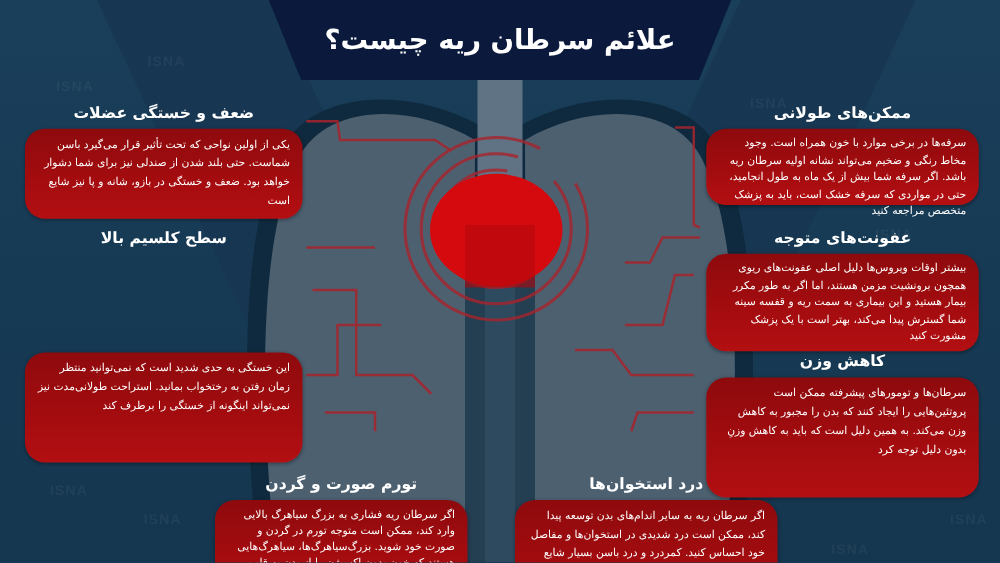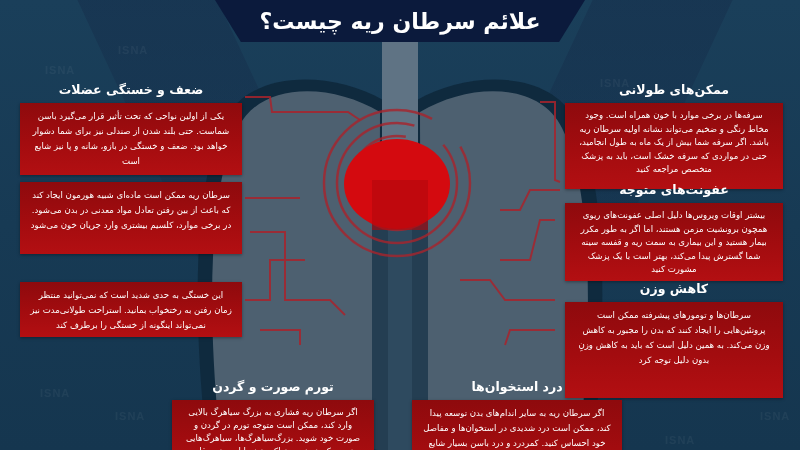--- a/index.html
+++ b/index.html
@@ -23,38 +23,38 @@
       background: linear-gradient(180deg, rgba(20,40,70,0.9), rgba(22,50,75,0.2));
       transform: skewX(-25deg); opacity: 0.45;
     }
     .lungs { position: absolute; left: 0; top: 0; width: 800px; height: 450px; }
     .watermark {
       position: absolute; color: rgba(255,255,255,0.05);
       font-family: "Liberation Sans", sans-serif; font-weight: bold; font-size: 11px;
       direction: ltr; letter-spacing: 1px; margin-top: 32px;
     }
     .title-banner {
-      position: absolute; left: 215px; top: 0; width: 370px; height: 42px;
+      position: absolute; left: 215px; top: 0; width: 370px; height: 64px;
       background: #0b1a3c;
       clip-path: polygon(0 0, 100% 0, 93% 100%, 7% 100%);
       display: flex; align-items: center; justify-content: center; text-align: right;
     }
     .title-text {
       color: #ffffff; font-weight: bold; font-size: 22px;
       font-family: "DejaVu Sans", sans-serif;
     }
     .card { position: absolute; margin-top: 34px; }
     .card-title {
       color: #ffffff; font-weight: bold; font-size: 12.5px; text-align: center;
       margin-bottom: 6px; white-space: nowrap;
     }
     .card-box {
       background: linear-gradient(180deg, #8e0a0d 0%, #a30c0f 55%, #b30f12 100%);
-      border-radius: 0; color: #ffffff; font-size: 8.6px; line-height: 15px;
-      text-align: center; padding: 6px 10px; box-sizing: border-box;
+      border-radius: 16px; color: #ffffff; font-size: 8.6px; line-height: 15px;
+      text-align: right; padding: 6px 10px; box-sizing: border-box;
       box-shadow: 0 1px 3px rgba(0,0,0,0.35);
     }
   </style>
 </head>
 <body>
 
 <div class="bg"></div>
 <div class="diag-l"></div>
 <div class="diag-r"></div>
 
@@ -109,30 +109,30 @@
 <div class="title-banner">
   <span class="title-text">علائم سرطان ریه چیست؟</span>
 </div>
 
 <div class="card" style="left:20px;top:48px;width:222px">
   <div class="card-title">ضعف و خستگی عضلات</div>
   <div class="card-box" style="height:72px">یکی از اولین نواحی که تحت تأثیر قرار می‌گیرد باسن شماست. حتی بلند شدن از صندلی نیز برای شما دشوار خواهد بود. ضعف و خستگی در بازو، شانه و پا نیز شایع است</div>
 </div>
 
 <div class="card" style="left:20px;top:148px;width:222px">
-  <div class="card-box" style="height:72px">سرطان ریه ممکن است ماده‌ای شبیه هورمون ایجاد کند که باعث از بین رفتن تعادل مواد معدنی در بدن می‌شود. در برخی موارد، کلسیم بیشتری وارد جریان خون می‌شود</div>
+  <div class="card-title">سطح کلسیم بالا</div>
 </div>
 
 <div class="card" style="left:20px;top:248px;width:222px">
-  <div class="card-box" style="height:55px">این خستگی به حدی شدید است که نمی‌توانید منتظر زمان رفتن به رختخواب بمانید. استراحت طولانی‌مدت نیز نمی‌تواند اینگونه از خستگی را برطرف کند</div>
+  <div class="card-box" style="height:88px">این خستگی به حدی شدید است که نمی‌توانید منتظر زمان رفتن به رختخواب بمانید. استراحت طولانی‌مدت نیز نمی‌تواند اینگونه از خستگی را برطرف کند</div>
 </div>
 
 <div class="card" style="left:565px;top:48px;width:218px">
   <div class="card-title">ممکن‌های طولانی</div>
-  <div class="card-box" style="height:86px;line-height:13.5px">سرفه‌ها در برخی موارد با خون همراه است. وجود مخاط رنگی و ضخیم می‌تواند نشانه اولیه سرطان ریه باشد. اگر سرفه شما بیش از یک ماه به طول انجامید، حتی در مواردی که سرفه خشک است، باید به پزشک متخصص مراجعه کنید</div>
+  <div class="card-box" style="height:61px;line-height:13.5px">سرفه‌ها در برخی موارد با خون همراه است. وجود مخاط رنگی و ضخیم می‌تواند نشانه اولیه سرطان ریه باشد. اگر سرفه شما بیش از یک ماه به طول انجامید، حتی در مواردی که سرفه خشک است، باید به پزشک متخصص مراجعه کنید</div>
 </div>
 
 <div class="card" style="left:565px;top:148px;width:218px">
   <div class="card-title">عفونت‌های متوجه</div>
   <div class="card-box" style="height:78px;line-height:13.5px">بیشتر اوقات ویروس‌ها دلیل اصلی عفونت‌های ریوی همچون برونشیت مزمن هستند، اما اگر به طور مکرر بیمار هستید و این بیماری به سمت ریه و قفسه سینه شما گسترش پیدا می‌کند، بهتر است با یک پزشک مشورت کنید</div>
 </div>
 
 <div class="card" style="left:565px;top:247px;width:218px">
   <div class="card-title">کاهش وزن</div>
   <div class="card-box" style="height:96px">سرطان‌ها و تومورهای پیشرفته ممکن است پروتئین‌هایی را ایجاد کنند که بدن را مجبور به کاهش وزن می‌کند. به همین دلیل است که باید به کاهش وزنِ بدون دلیل توجه کرد</div>

